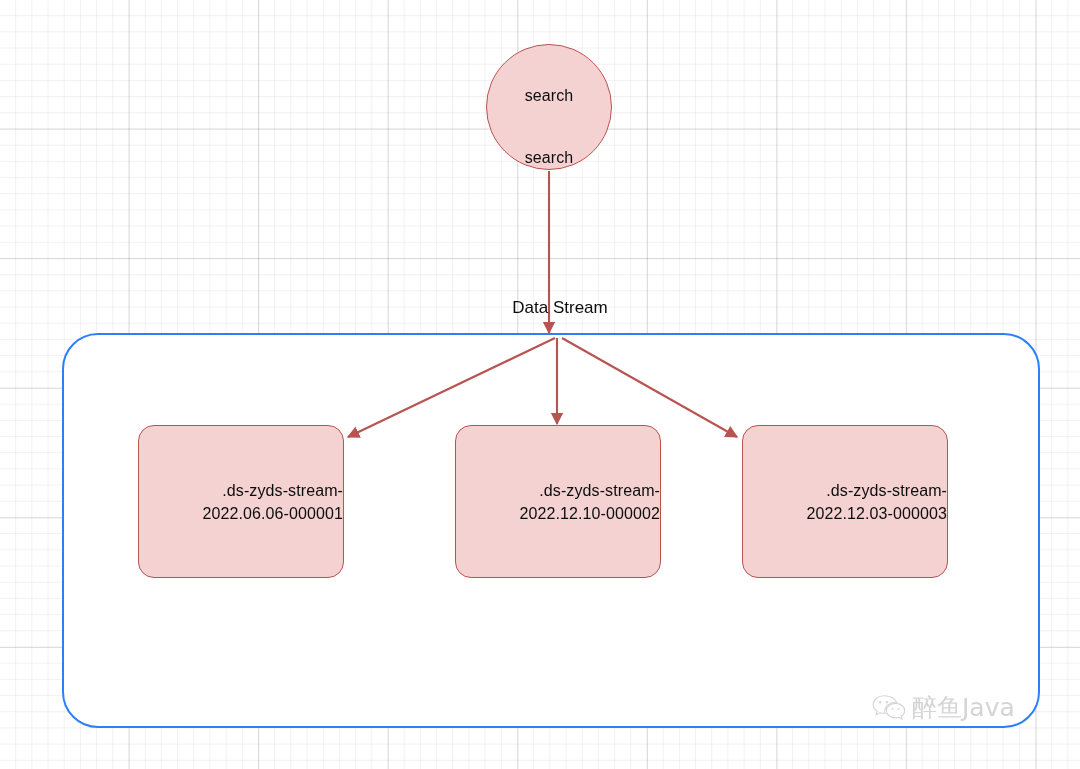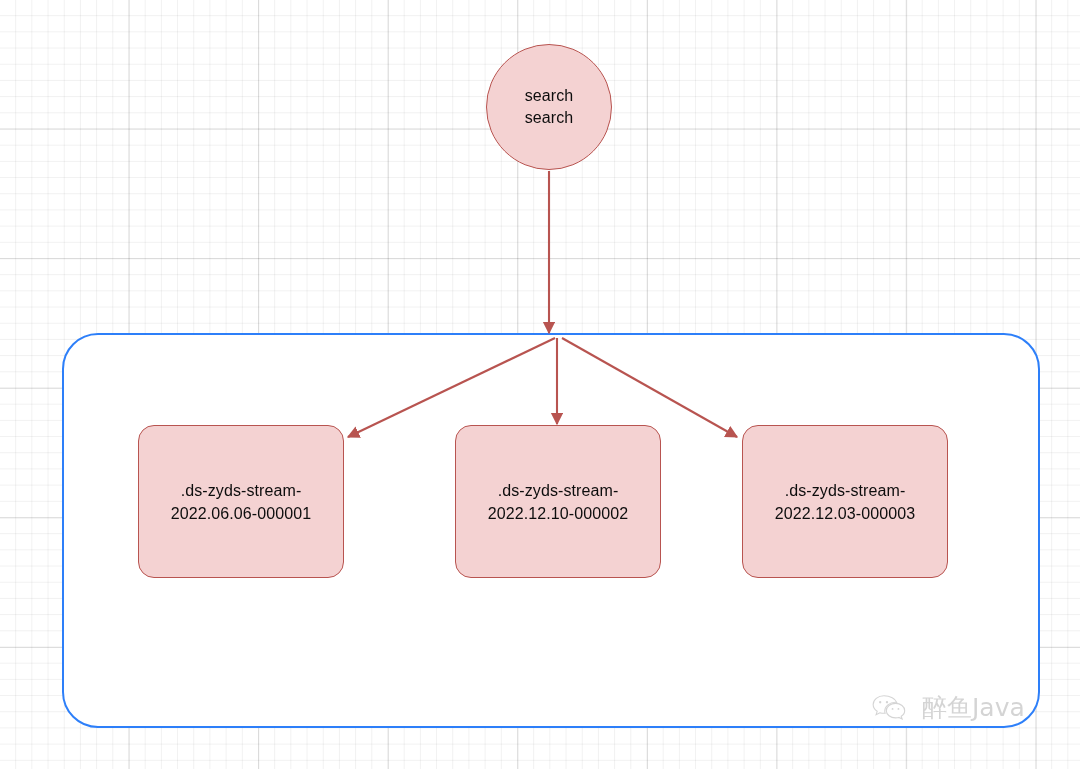--- a/index.html
+++ b/index.html
@@ -69,21 +69,21 @@
     box-sizing: border-box;
     display: flex;
     align-items: center;
     justify-content: center;
     text-align: center;
     color: #0d0d0d;
     font-size: 16px;
     line-height: 22px;
     letter-spacing: 0.1px;
   }
-  .node-circle .label-line { display: block; }
+  .node-circle .label-line { display: block; margin-top: 40px; }
 
   
   .stream-caption {
     position: absolute;
     left: 460px;
     top: 297px;
     width: 200px;
     text-align: center;
     font-size: 17px;
     line-height: 21px;
@@ -96,42 +96,42 @@
   .index-box {
     position: absolute;
     width: 206px;
     height: 153px;
     background: #f4d2d2;
     border: 1.6px solid #b85450;
     border-radius: 16px;
     box-sizing: border-box;
     display: flex;
     flex-direction: column;
-    align-items: center;
+    align-items: flex-end;
     justify-content: center;
     text-align: center;
     color: #0d0d0d;
     font-size: 16px;
     line-height: 23px;
     letter-spacing: 0.1px;
   }
   .index-box .label-line { display: block; white-space: nowrap; }
 
   #index-box-1 { left: 138px; top: 425px; }
   #index-box-2 { left: 455px; top: 425px; }
   #index-box-3 { left: 742px; top: 425px; }
 
   
   .watermark {
     position: absolute;
     left: 872px;
     top: 694px;
     display: flex;
     align-items: center;
-    gap: 16px;
+    gap: 6px;
     opacity: 0.42;
     pointer-events: none;
     user-select: none;
   }
   .watermark .wechat-glyph {
     width: 34px;
     height: 28px;
     flex: 0 0 auto;
   }
   .watermark .wm-text {
@@ -165,20 +165,21 @@
     <line x1="562" y1="338" x2="737" y2="437" stroke="#b85450" stroke-width="2.1" marker-end="url(#arrowhead)"></line>
   </svg>
 
   <div class="node-circle" id="search-request-node">
     <div>
       <span class="label-line">search</span>
       <span class="label-line">search</span>
     </div>
   </div>
 
+  <div class="stream-caption">Data Stream</div>
 
   <div class="index-box" id="index-box-1">
     <span class="label-line">.ds-zyds-stream-</span>
     <span class="label-line">2022.06.06-000001</span>
   </div>
 
   <div class="index-box" id="index-box-2">
     <span class="label-line">.ds-zyds-stream-</span>
     <span class="label-line">2022.12.10-000002</span>
   </div>

